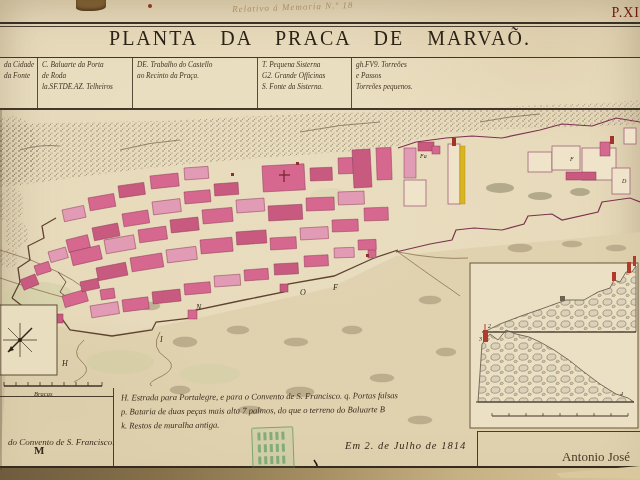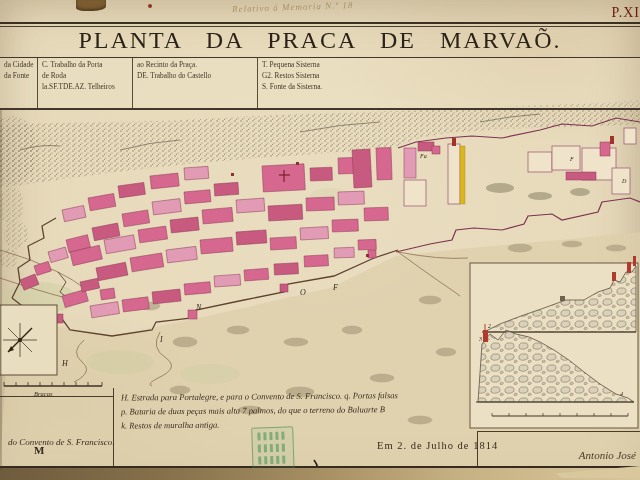--- a/index.html
+++ b/index.html
@@ -14,44 +14,44 @@
   .abs{position:absolute;}
   svg.art{position:absolute;left:0;top:0;z-index:1;}
   .z2{z-index:2;}
   
   .hand-note{top:2px;left:232px;font-style:italic;font-size:9px;color:#a3865a;opacity:.85;transform:rotate(-2deg);letter-spacing:1px;}
   .plate-num{top:5px;right:0px;font-weight:normal;font-size:14px;color:#701710;letter-spacing:1px;}
   .rule-a{top:22px;left:0;width:640px;height:2px;background:#3a3023;}
   .rule-b{top:25.5px;left:0;width:640px;height:1px;background:#4a3e2e;}
   .patch{top:0;left:76px;width:30px;height:11px;background:#7b5c30;border-radius:0 0 45% 30%;box-shadow:inset 0 -2px 3px rgba(40,25,10,.5);}
   .speck{top:4px;left:148px;width:4px;height:4px;background:#8e3420;border-radius:50%;}
-  .title{top:27px;left:0;width:640px;text-align:center;font-size:24px;letter-spacing:2px;word-spacing:16px;color:#2c2318;}
+  .title{top:27px;left:0;width:640px;text-align:center;font-size:20px;letter-spacing:2px;word-spacing:16px;color:#2c2318;}
   
   .legend{top:57px;left:0;width:640px;height:53px;display:grid;
     grid-template-columns:38px 95px 125px 94px 83px 112px 93px;
     border-top:1px solid #42372a;border-bottom:2px solid #42372a;box-sizing:border-box;background:rgba(240,230,205,.25);}
-  .cell{border-right:1px solid #5a4a38;padding:2px 3px 8px 4px;font-size:7.3px;line-height:1.5;overflow:hidden;white-space:nowrap;color:#433524;}
+  .cell{border-right:1px solid #5a4a38;padding:2px 3px 8px 4px;font-style:italic;font-size:7.3px;line-height:1.5;overflow:hidden;white-space:nowrap;color:#433524;}
   .cell:last-child{border-right:none;}
   .cell span{display:block;}
   
   .ml{position:absolute;z-index:2;font-size:8px;color:#33291d;font-style:italic;line-height:1;}
   .ml.big{font-size:11px;font-weight:bold;font-style:normal;}
   .ml.tiny{font-size:6px;}
   
   .vline1{left:113px;top:388px;width:1px;height:79px;background:#4a3c2b;}
   .hline-left{left:0;top:396px;width:113px;height:1px;background:#4a3c2b;}
   .vline2{left:477px;top:431px;width:1px;height:36px;background:#4a3c2b;}
   .hline-sig{left:477px;top:431px;width:163px;height:1px;background:#4a3c2b;}
   .hline-bottom{left:0;top:466px;width:640px;height:2px;background:#352b1e;}
   .notes{left:121px;top:390px;width:356px;font-style:italic;font-size:8.6px;line-height:1.62;color:#3a2d1f;transform:rotate(-.5deg);}
   .notes span{display:block;white-space:nowrap;}
   .bl-caption{left:8px;top:417px;font-style:italic;font-size:9px;color:#3a2d1f;margin-top:20px;}
   .scale-label{left:34px;top:390px;font-style:italic;font-size:6.5px;color:#3a2d1f;}
-  .date-line{left:345px;top:440px;font-size:10.5px;color:#37291c;letter-spacing:1px;margin-left:32px;}
-  .signature{left:556px;top:449px;width:80px;text-align:right;font-style:italic;font-size:11px;color:#4a3a28;}
+  .date-line{left:345px;top:440px;font-style:italic;font-size:10.5px;color:#37291c;letter-spacing:1px;}
+  .signature{left:556px;top:449px;width:80px;text-align:center;font-size:13px;color:#4a3a28;}
   
   .stamp{left:252px;top:427px;width:40px;height:48px;border:1.2px solid rgba(55,130,70,.55);
     background:rgba(120,180,120,.12);transform:rotate(-2deg);border-radius:2px;filter:blur(.2px);}
   .stamp i{display:block;height:8px;margin:4px 5px 0 5px;background:
     repeating-linear-gradient(90deg, rgba(63,143,82,.55) 0 3px, transparent 3px 6px);border-radius:1px;}
   
   .bottom-band{left:0;top:468px;width:640px;height:12px;
     background:linear-gradient(90deg,#6f5c3e 0%,#85704a 25%,#a68f63 50%,#c6b184 72%,#d8c69a 100%);}
   .tear{left:556px;top:466px;width:84px;height:12px;background:#d9c89d;clip-path:polygon(0 60%,100% 0,100% 100%,6% 100%);}
   .edgeL{left:0;top:110px;width:2px;height:360px;background:rgba(70,55,30,.25);}
@@ -294,32 +294,37 @@
   <div class="abs z2 rule-b"></div>
   <div class="abs z2 title">PLANTA DA PRACA DE MARVAÕ.</div>
 
   <div class="abs z2 legend">
     <div class="cell">
       <span>da Cidade</span>
       <span>da Fonte</span>
       <span></span>
     </div>
     <div class="cell">
-      <span>C. Trabalho da Porta</span>
+      <span>C. Baluarte da Porta</span>
       <span>de Roda</span>
       <span>la.SF.TDE.AZ. Telheiros</span>
     </div>
     <div class="cell">
+      <span>DE. Trabalho do Castello</span>
       <span>ao Recinto da Praça.</span>
-      <span>DE. Trabalho do Castello</span>
     </div>
     <div class="cell">
       <span>T. Pequena Sisterna</span>
-      <span>G2. Restos Sisterna</span>
+      <span>G2. Grande Officinas</span>
       <span>S. Fonte da Sisterna.</span>
+    </div>
+    <div class="cell">
+      <span>gh.FV9. Torreões</span>
+      <span>e Passos</span>
+      <span>Torreões pequenos.</span>
     </div>
   </div>
 
   <span class="ml" style="left:62px;top:360px;">H</span>
   <span class="ml" style="left:196px;top:304px;">N</span>
   <span class="ml" style="left:300px;top:289px;">O</span>
   <span class="ml" style="left:333px;top:284px;">F</span>
   <span class="ml" style="left:160px;top:336px;">I</span>
   <span class="ml big" style="left:34px;top:445px;">M</span>
   <span class="ml tiny" style="left:420px;top:153px;">Fa</span>

